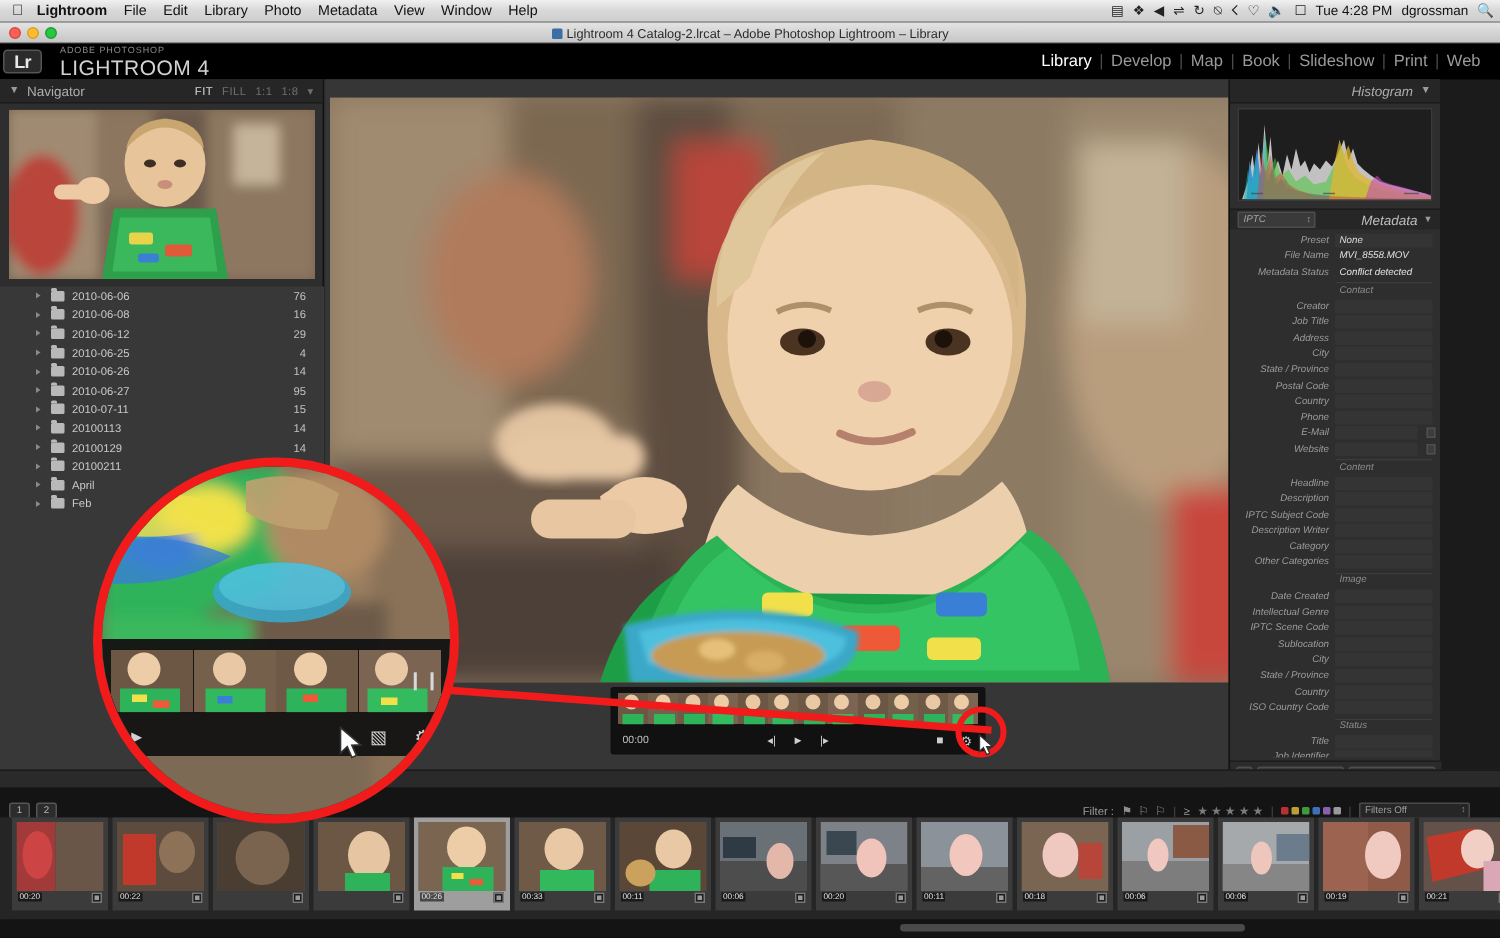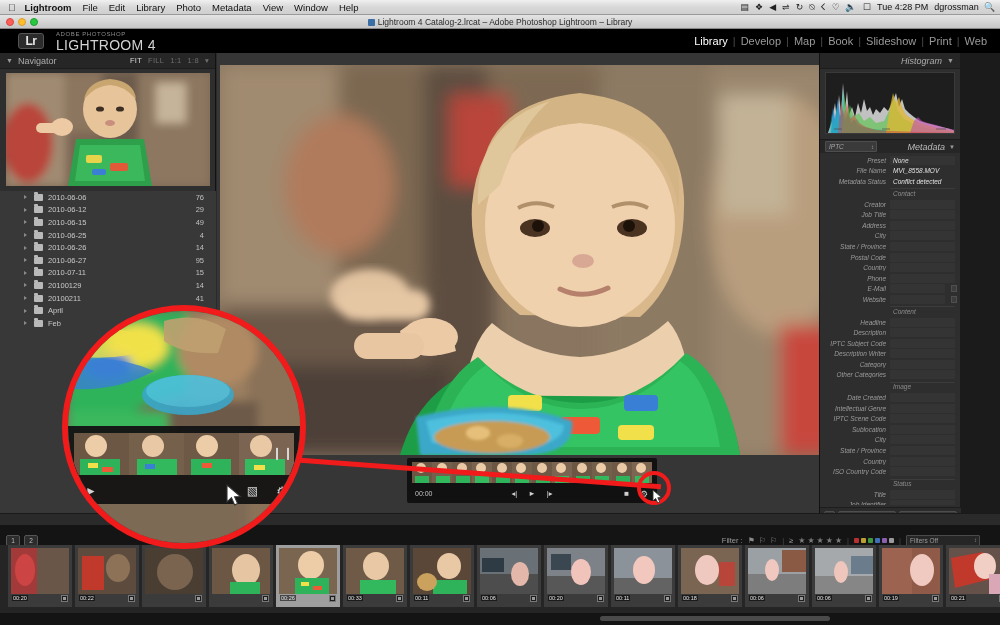--- a/index.html
+++ b/index.html
@@ -44,21 +44,21 @@
   .traffic .r { background: #ff5f57; border: 1px solid #d44840; }
   .traffic .y { background: #ffbd2e; border: 1px solid #d9a02a; }
   .traffic .g { background: #28c940; border: 1px solid #1f9e33; }
 
   
   .idplate {
     position: absolute; top: 29px; left: 0; width: 1000px; height: 24px;
     background: #000; display: flex; align-items: center;
   }
   .lr-badge {
-    width: 26px; height: 16px; margin-left: 18px; background: #2b2b2b;
+    width: 26px; height: 16px; margin-left: 2px; background: #2b2b2b;
     border: 1px solid #555; border-radius: 3px;
     display: flex; align-items: center; justify-content: center;
     color: #e8e8e8; font-size: 12px; font-weight: bold; letter-spacing: -0.5px;
   }
   .lr-name { margin-left: 12px; line-height: 1.0; }
   .lr-name .sup { font-size: 6px; color: #8c8c8c; letter-spacing: 0.6px; display:block; }
   .lr-name .main { font-size: 14px; color: #d2d2d2; letter-spacing: 0.3px; display:block; margin-top:1px;}
   .modules { position: absolute; right: 8px; display: flex; align-items: center; font-size: 11px; }
   .modules .mod { color: #9a9a9a; padding: 0 5px; }
   .modules .mod.active { color: #ffffff; }
@@ -323,52 +323,58 @@
       <div class="folderlist">
         <div class="frow">
             <i class="disc"></i>
             <i class="fico"></i>
             <span>2010-06-06</span>
             <span class="cnt">76</span>
           </div>
         <div class="frow">
             <i class="disc"></i>
             <i class="fico"></i>
+            <span>2010-06-08</span>
+            <span class="cnt">16</span>
+          </div>
+        <div class="frow">
+            <i class="disc"></i>
+            <i class="fico"></i>
             <span>2010-06-12</span>
             <span class="cnt">29</span>
           </div>
         <div class="frow">
             <i class="disc"></i>
             <i class="fico"></i>
-            <span>2010-06-15</span>
-            <span class="cnt">49</span>
-          </div>
-        <div class="frow">
-            <i class="disc"></i>
-            <i class="fico"></i>
             <span>2010-06-25</span>
             <span class="cnt">4</span>
           </div>
         <div class="frow">
             <i class="disc"></i>
             <i class="fico"></i>
             <span>2010-06-26</span>
             <span class="cnt">14</span>
           </div>
         <div class="frow">
             <i class="disc"></i>
             <i class="fico"></i>
             <span>2010-06-27</span>
             <span class="cnt">95</span>
           </div>
         <div class="frow">
             <i class="disc"></i>
             <i class="fico"></i>
             <span>2010-07-11</span>
             <span class="cnt">15</span>
+          </div>
+        <div class="frow">
+            <i class="disc"></i>
+            <i class="fico"></i>
+            <span>20100113</span>
+            <span class="cnt">14</span>
           </div>
         <div class="frow">
             <i class="disc"></i>
             <i class="fico"></i>
             <span>20100129</span>
             <span class="cnt">14</span>
           </div>
         <div class="frow">
             <i class="disc"></i>
             <i class="fico"></i>

